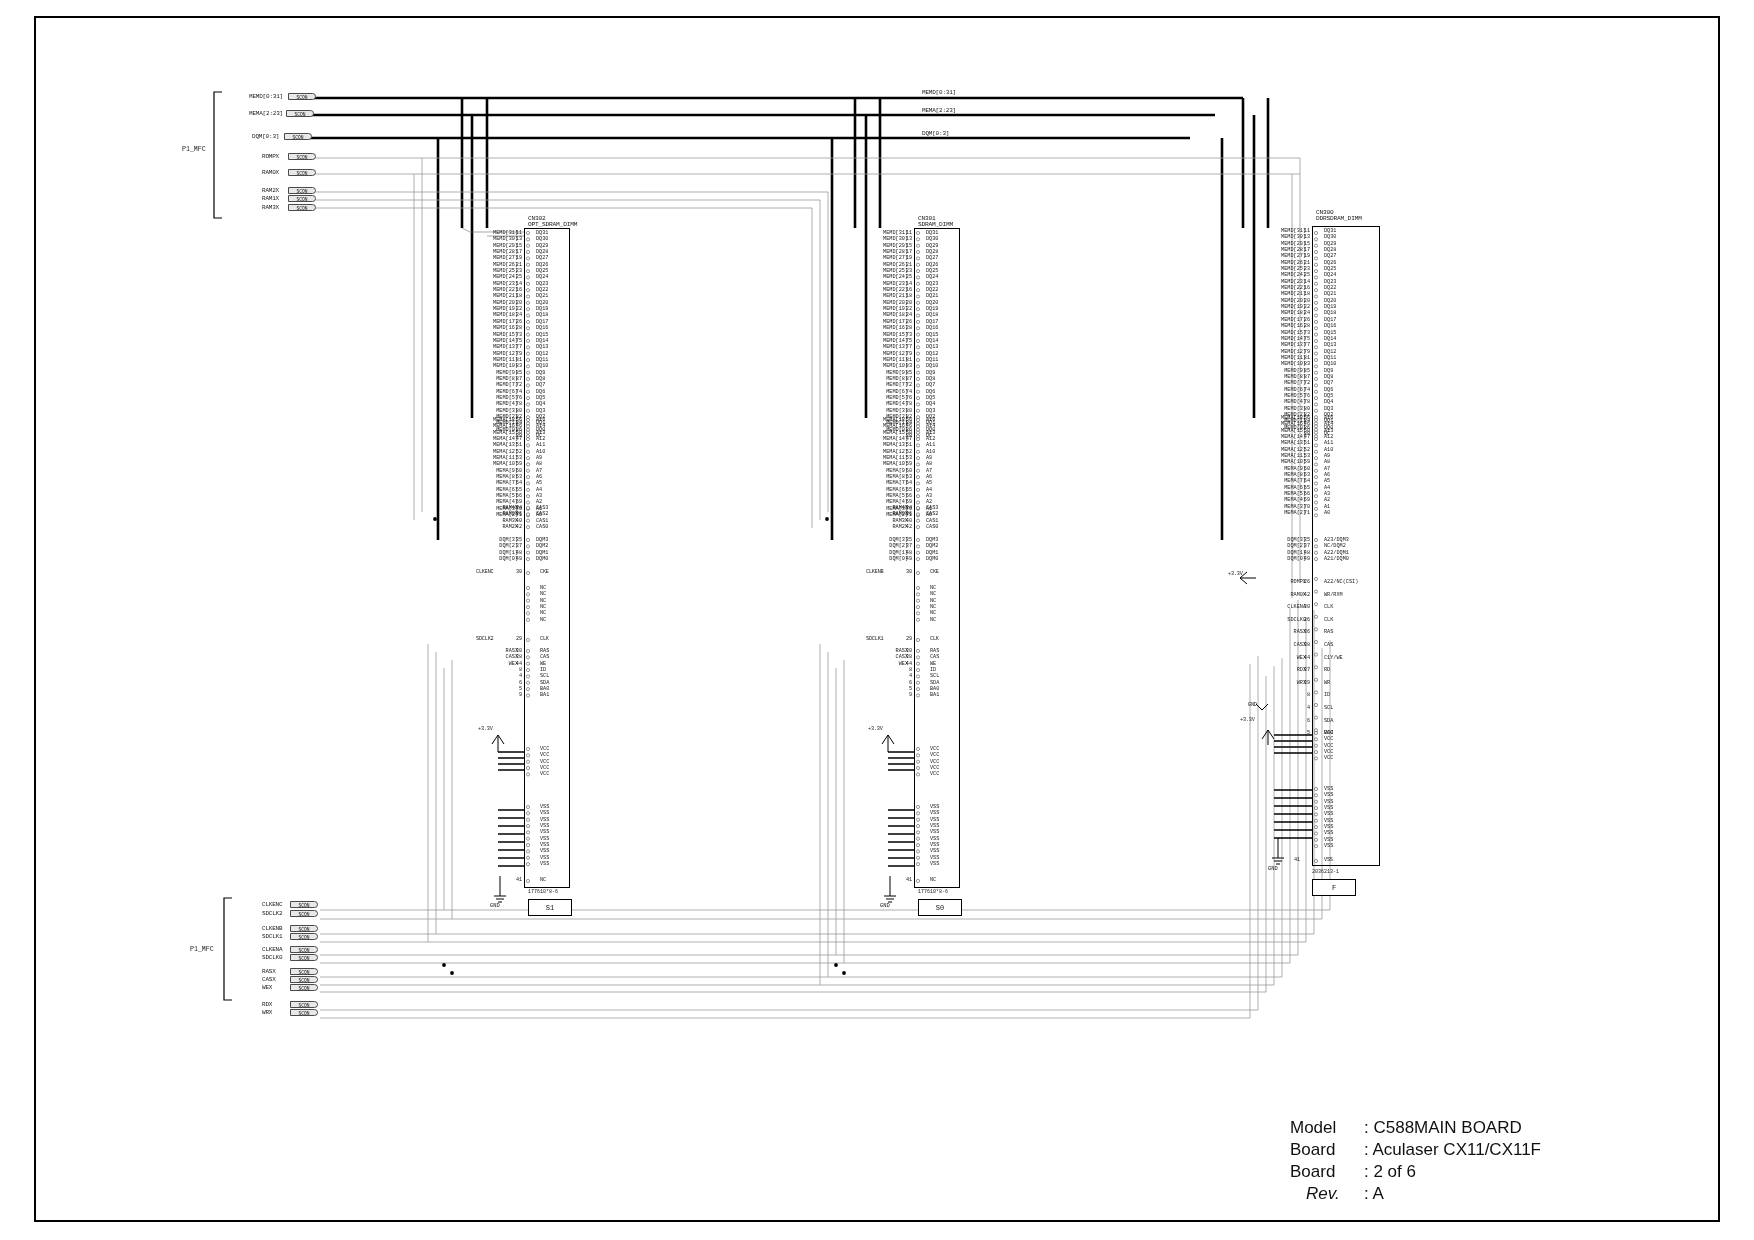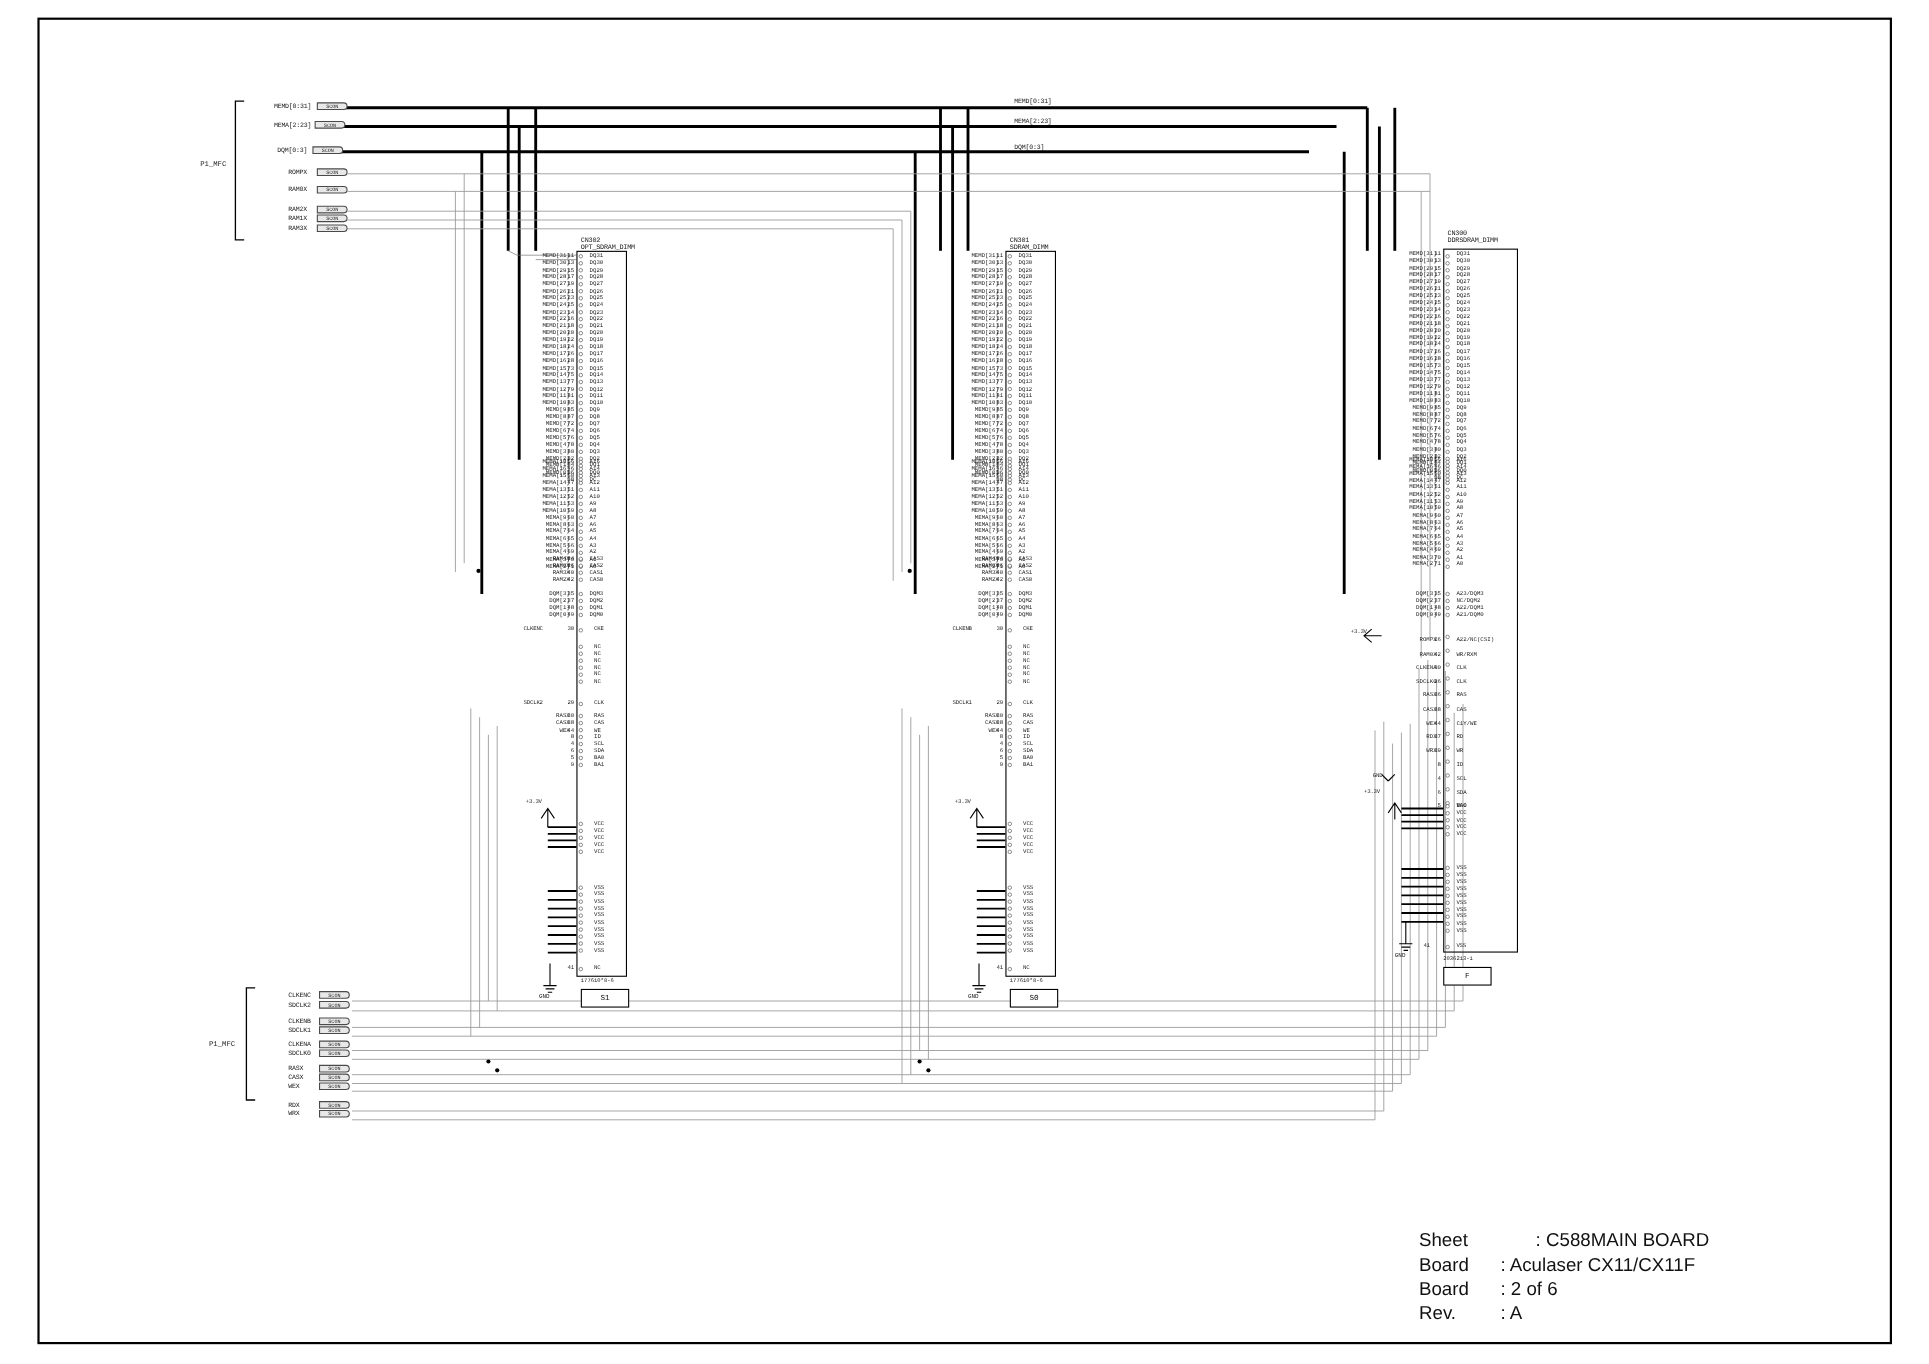--- a/index.html
+++ b/index.html
@@ -1184,30 +1184,30 @@
         <div class="t t2" style="left: 262px; top: 1002px; font-size: 6px;">RDX</div>
         <div class="flagp" style="left: 290px; top: 1001px; width: 28px; border-radius: 0px 4px 4px 0px;">SCON</div>
         <div class="t t2" style="left: 262px; top: 1010px; font-size: 6px;">WRX</div>
         <div class="flagp" style="left: 290px; top: 1009px; width: 28px; border-radius: 0px 4px 4px 0px;">SCON</div>
       </div>
   </div>
 
   <div style="position:absolute;left:1290px;top:1118px;">
     <div style="position:relative;" id="titleblock">
         <div style="position: absolute; left: 0px; top: 0px; width: 260px; height: 22px;">
-          <span class="title" style="left: 0px; top: 0px;">Sheet</span>
-          <span class="title" style="left: 74px; top: 0px; margin-left: 32px;">: C588MAIN BOARD</span>
+          <span class="title" style="left: 0px; top: 0px;">Model</span>
+          <span class="title" style="left: 74px; top: 0px;">: C588MAIN BOARD</span>
         </div>
         <div style="position: absolute; left: 0px; top: 22px; width: 260px; height: 22px;">
           <span class="title" style="left: 0px; top: 0px;">Board</span>
           <span class="title" style="left: 74px; top: 0px;">: Aculaser CX11/CX11F</span>
         </div>
         <div style="position: absolute; left: 0px; top: 44px; width: 260px; height: 22px;">
           <span class="title" style="left: 0px; top: 0px;">Board</span>
           <span class="title" style="left: 74px; top: 0px;">: 2 of 6</span>
         </div>
         <div style="position: absolute; left: 0px; top: 66px; width: 260px; height: 22px;">
-          <span class="title" style="left: 0px; top: 0px;">Rev.</span>
+          <span class="title" style="left: 16px; top: 0px; font-style: italic;">Rev.</span>
           <span class="title" style="left: 74px; top: 0px;">: A</span>
         </div>
       </div>
   </div>
 </div>
 
 </body></html>

